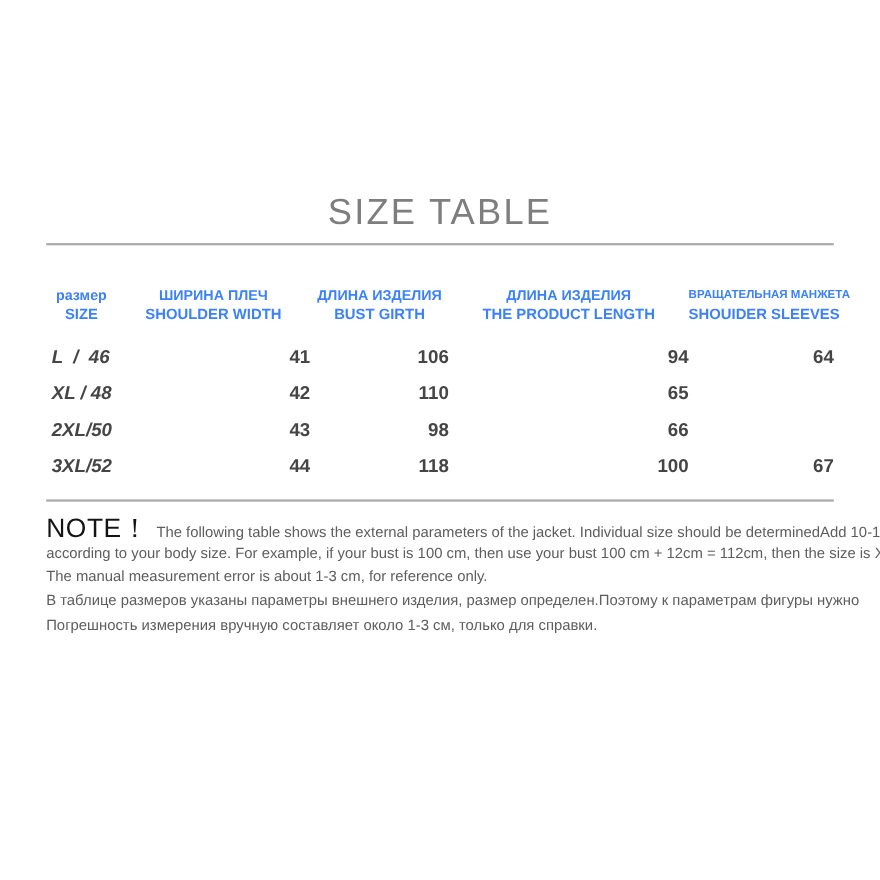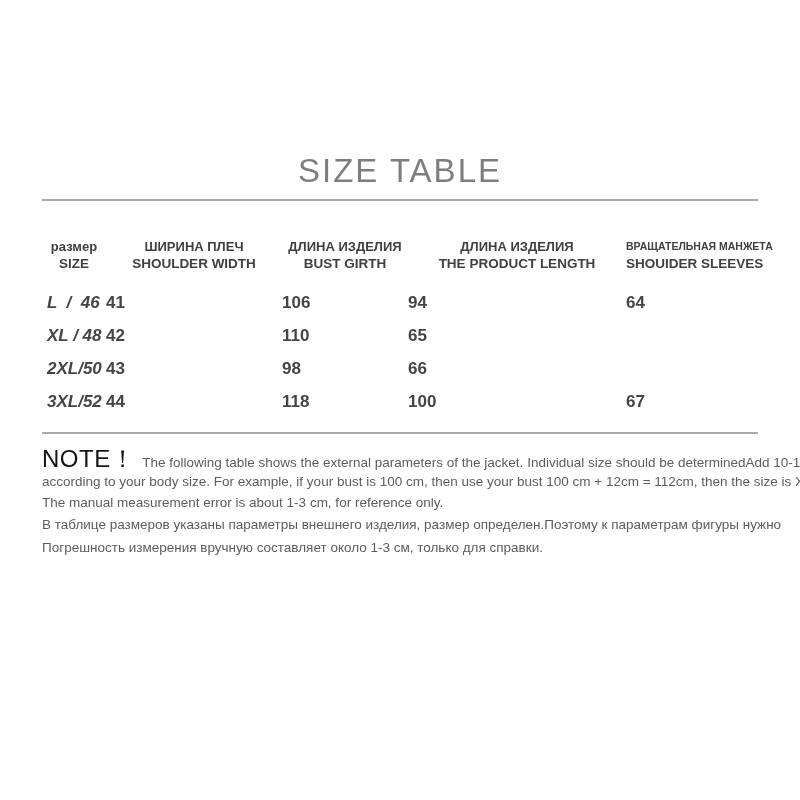--- a/index.html
+++ b/index.html
@@ -7,20 +7,21 @@
     padding: 0;
     background: #ffffff;
     font-family: "Liberation Sans", "DejaVu Sans", sans-serif;
   }
   .page {
     position: relative;
     width: 800px;
     height: 776px;
     background: #ffffff;
     overflow: hidden;
+    margin-top: 22px;
   }
   .page-title {
     margin: 0;
     padding-top: 152px;
     text-align: center;
     font-size: 33px;
     line-height: 38px;
     font-weight: 400;
     letter-spacing: 2px;
     color: #7e7e7e;
@@ -39,21 +40,21 @@
     margin-left: 42px;
   }
   .tbl-grid {
     display: grid;
     grid-template-columns: 64px 176px 126px 218px 132px;
   }
   .thead { margin-top: 37px; }
   .th {
     text-align: center;
     white-space: nowrap;
-    color: #404040;
+    color: #3b82f6;
   }
   .th .ru {
     font-size: 13px;
     line-height: 17px;
     font-weight: 700;
   }
   .th .en {
     font-size: 13.5px;
     line-height: 18px;
     font-weight: 700;
@@ -61,21 +62,21 @@
   .th.small-ru .ru {
     font-size: 10.5px;
     line-height: 17px;
   }
   .tbody { margin-top: 13px; }
   .tr { height: 33px; }
   .td {
     font-size: 17px;
     font-weight: 700;
     color: #454545;
-    text-align: left;
+    text-align: right;
     line-height: 33px;
     white-space: pre;
   }
   .td.col-size {
     text-align: left;
     padding-left: 5px;
     font-style: italic;
   }
 
   .note {

